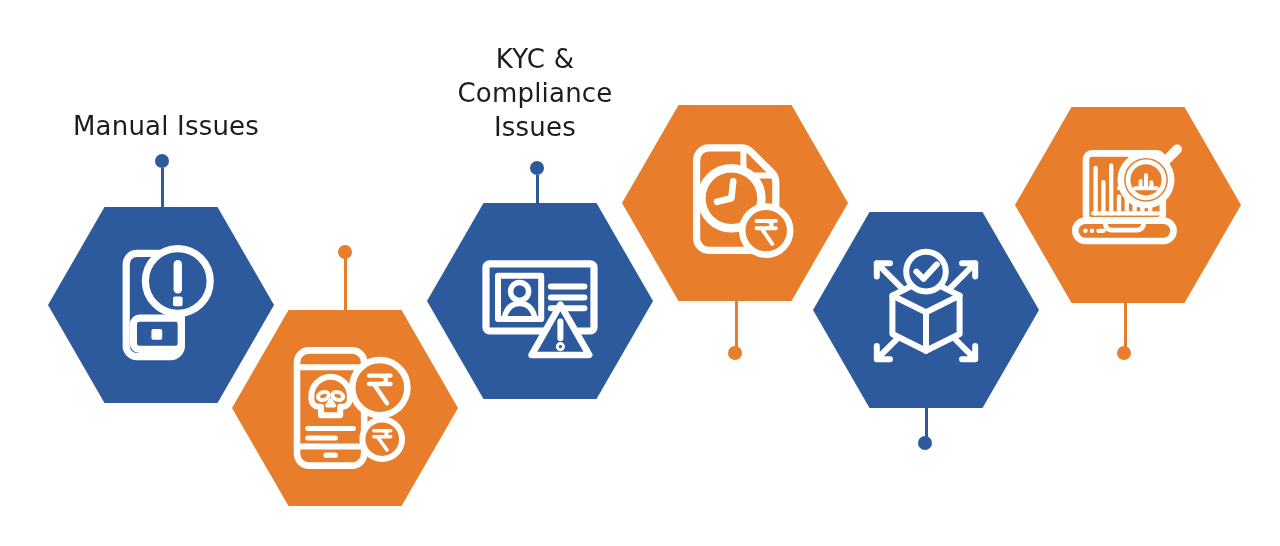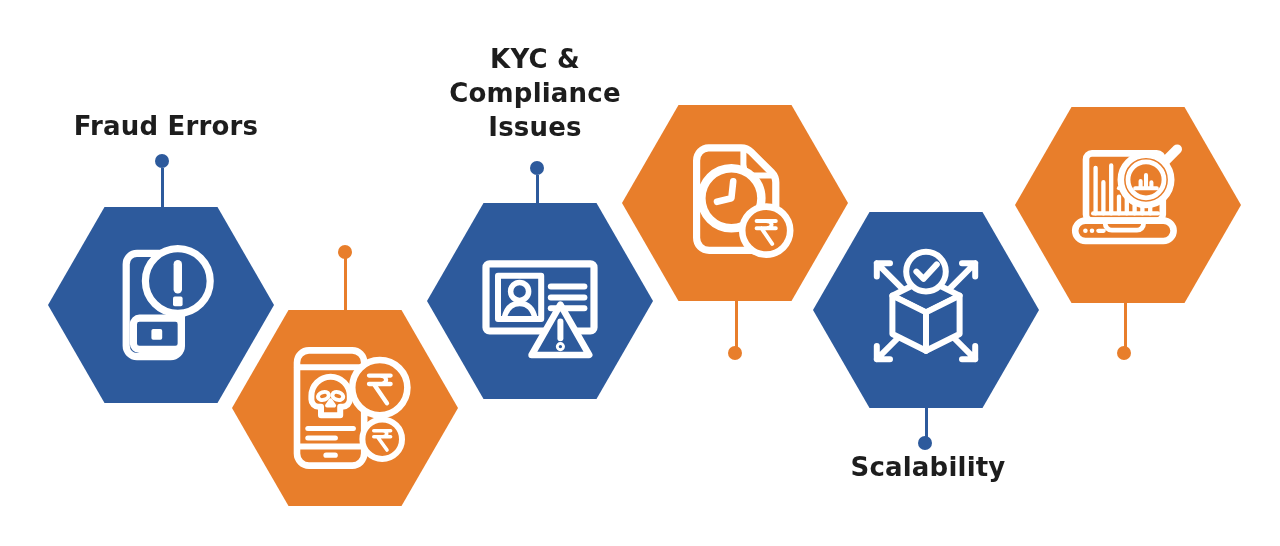--- a/index.html
+++ b/index.html
@@ -12,28 +12,28 @@
   .hex.orange{background:var(--orange);color:var(--orange);}
   .icon{width:132px;height:132px;display:block;}
   .st{fill:none;stroke:var(--stroke);stroke-linecap:round;stroke-linejoin:round;}
   .mask{fill:currentColor;stroke:var(--stroke);stroke-linecap:round;stroke-linejoin:round;}
   .solid{fill:var(--stroke);stroke:none;}
   .conn{position:absolute;width:3px;}
   .dot{position:absolute;width:14px;height:14px;border-radius:50%;}
   .blue-bg{background:var(--blue);}
   .orange-bg{background:var(--orange);}
   .label{position:absolute;width:300px;text-align:center;color:var(--text);
-         font-size:26px;line-height:34px;font-weight:700;letter-spacing:.2px;white-space:pre-line;}
+         font-size:26px;line-height:34px;font-weight:400;letter-spacing:.2px;white-space:pre-line;}
 </style>
 </head>
 <body>
 
 <div class="canvas">
 
-  <div class="label" style="left:16px;top:109px">Fraud Errors</div>
+  <div class="label" style="left:16px;top:109px">Manual Issues</div>
   <div class="dot blue-bg" style="left:155px;top:154px"></div>
   <div class="conn blue-bg" style="left:160.5px;top:168px;height:41px"></div>
   <div class="hex blue" style="left:48px;top:207px">
     <svg class="icon" viewBox="0 0 110 110">
       <rect class="st" x="26" y="12" width="46" height="86" rx="9" stroke-width="6"></rect>
       <rect class="st" x="32" y="66" width="40" height="26" rx="5" stroke-width="6"></rect>
       <rect class="solid" x="47" y="75" width="9" height="9" rx="1.5"></rect>
       <circle class="mask" cx="69" cy="35" r="27" stroke-width="6"></circle>
       <line class="st" x1="69" y1="21" x2="69" y2="42" stroke-width="7"></line>
       <rect class="solid" x="65" y="48" width="8" height="8" rx="1.5"></rect>
@@ -99,21 +99,20 @@
       <path class="st" stroke-width="5" d="M40 42 14 16M14 27V16h11M70 42 96 16M85 16h11v11M40 70 14 96M14 85v11h11M70 70l26 26M96 85v11H85"></path>
       <path class="mask" stroke-width="5" d="M55 29 83 43 55 57 27 43z"></path>
       <path class="mask" stroke-width="5" d="M27 43v32l28 14V57z"></path>
       <path class="mask" stroke-width="5" d="M83 43v32L55 89V57z"></path>
       <circle class="mask" cx="55" cy="23" r="16.5" stroke-width="5"></circle>
       <path class="st" stroke-width="5" d="M47 23l6 6 11-12"></path>
     </svg>
   </div>
   <div class="conn blue-bg" style="left:924.5px;top:406px;height:31px"></div>
   <div class="dot blue-bg" style="left:918px;top:436px"></div>
-  <div class="label" style="left:778px;top:450px">Scalability</div>
 
   <div class="hex orange" style="left:1015px;top:107px">
     <svg class="icon" viewBox="0 0 110 110">
       <rect class="st" x="20" y="12" width="64" height="56" rx="5" stroke-width="5.5"></rect>
       <path class="st" stroke-width="3.6" d="M28 24v38M34.5 36v26M41 22v40M47.5 48v14M54 38v24M60.5 50v12M67 44v18M73.5 50v12"></path>
       <circle class="solid" cx="47.5" cy="41" r="1.8"></circle>
       <circle class="solid" cx="60.5" cy="43" r="1.8"></circle>
       <path class="st" stroke-width="3.6" d="M26 62h54"></path>
       <circle class="mask" cx="70" cy="34" r="21" stroke-width="5.5"></circle>
       <circle class="st" cx="70" cy="34" r="15" stroke-width="4"></circle>

